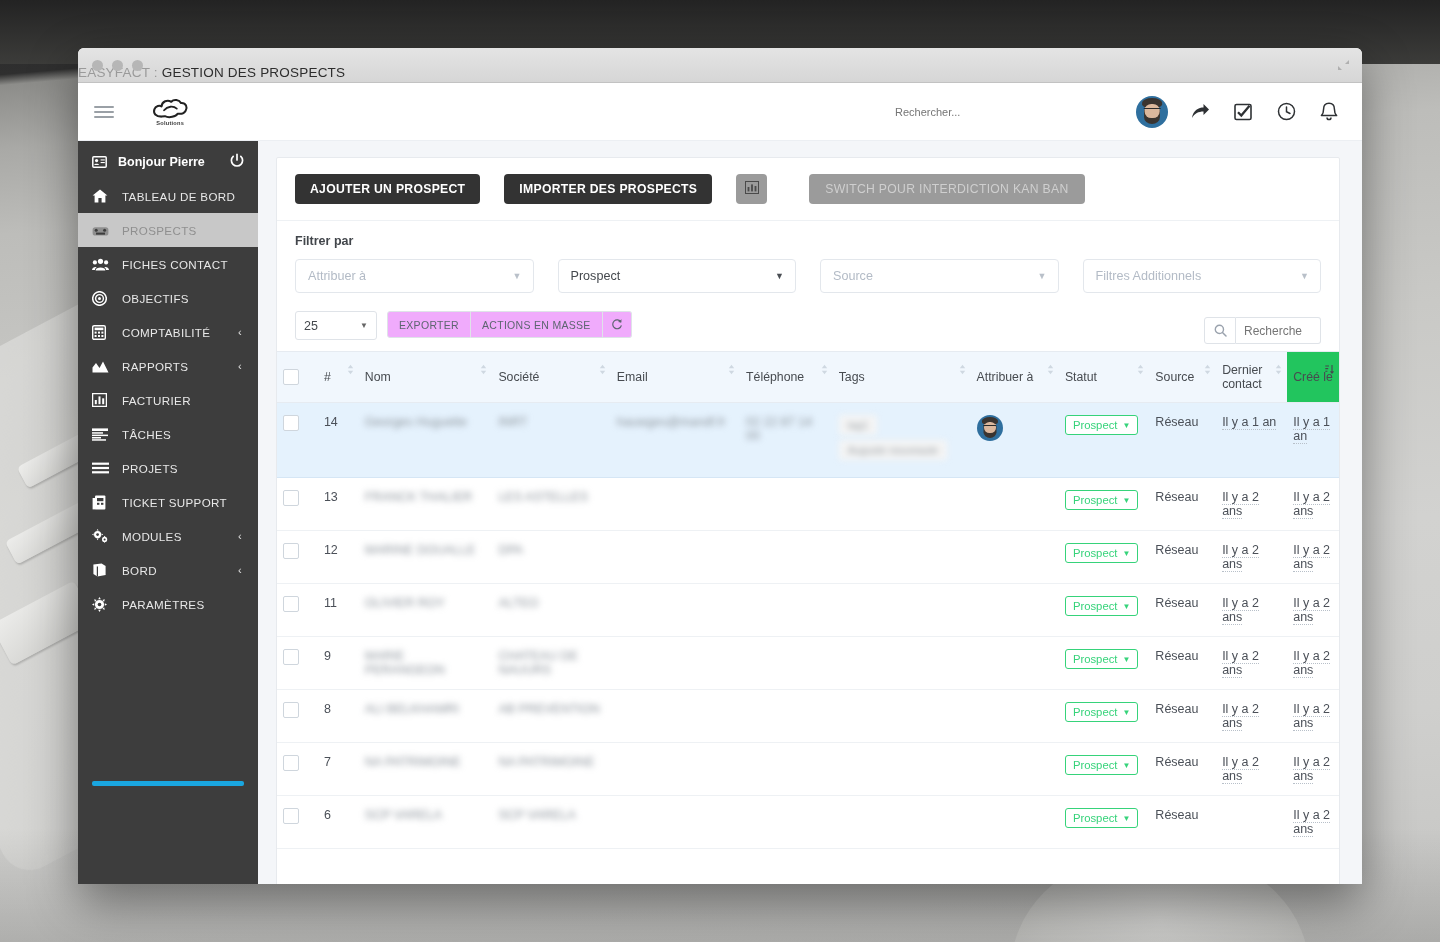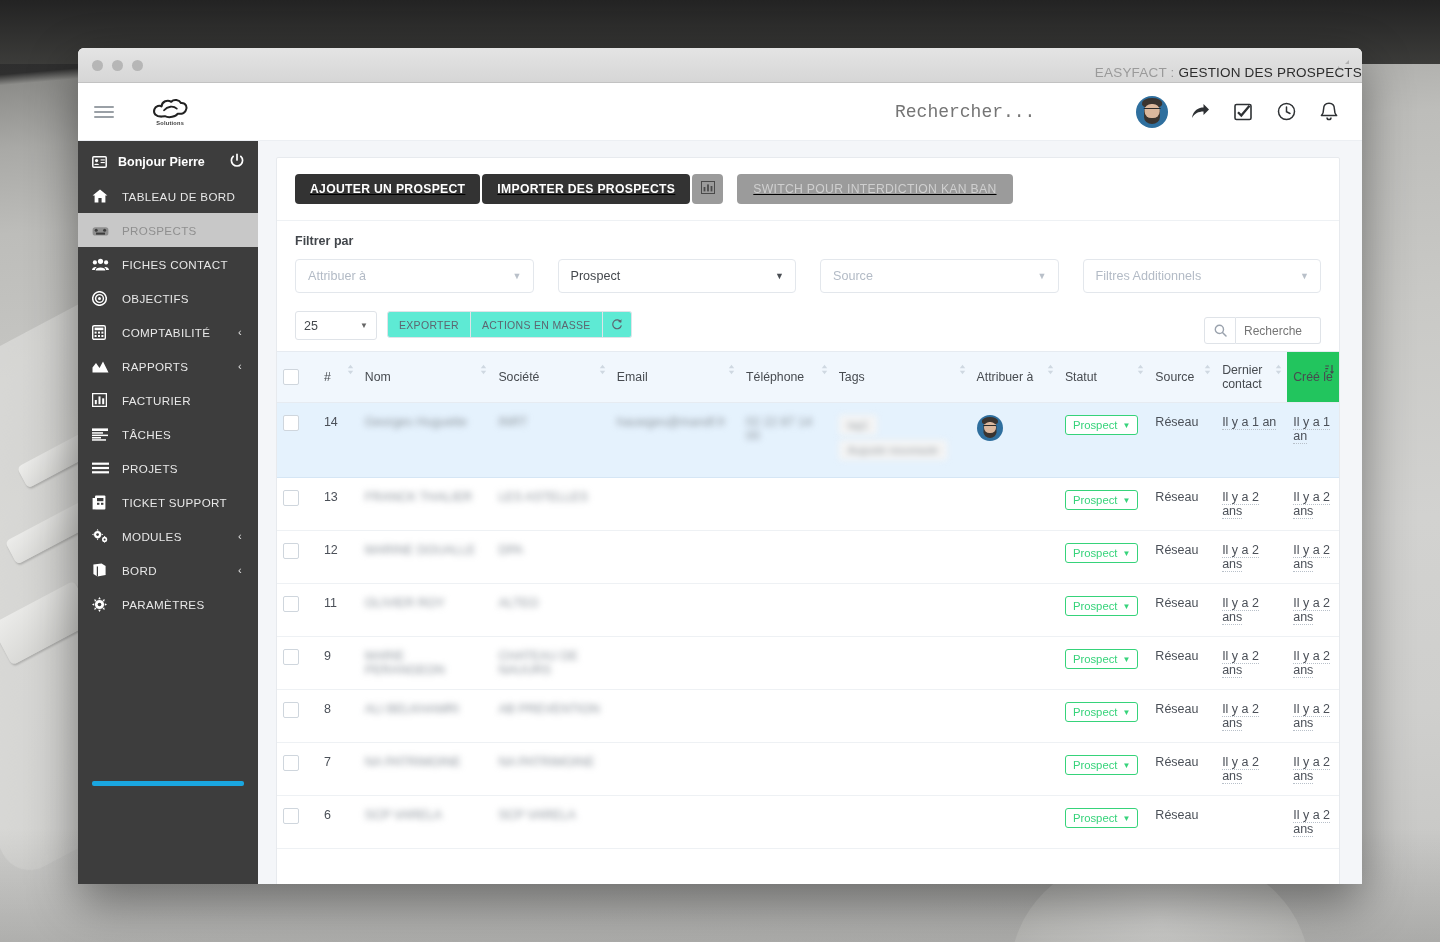--- a/index.html
+++ b/index.html
@@ -32,35 +32,35 @@
 
   
   #window{position:absolute;left:78px;top:48px;width:1284px;height:836px;
     background:#ffffff;border-radius:6px 6px 0 0;
     box-shadow:0 18px 50px rgba(0,0,0,.45);overflow:hidden;}
 
   #titlebar{height:34px;background:linear-gradient(180deg,#e4e4e4,#d6d6d6);
     border-bottom:1px solid #c2c2c2;position:relative;display:flex;align-items:center;}
   .tl-dots{position:absolute;left:14px;top:0;height:34px;display:flex;align-items:center;gap:9px;}
   .tl-dot{width:11px;height:11px;border-radius:50%;background:#b6b6b6;}
-  #title-text{width:100%;text-align:right;font-size:13.5px;color:#2d2d2d;letter-spacing:.2px;margin-top:14px;}
+  #title-text{width:100%;text-align:left;font-size:13.5px;color:#2d2d2d;letter-spacing:.2px;margin-top:14px;}
   #title-text .dim{color:#9a9a9a;}
   #maximize-icon{position:absolute;right:12px;top:11px;width:13px;height:12px;opacity:.45;}
 
   
   #appbar{height:57px;background:#fff;border-bottom:1px solid #eceff3;
     display:flex;align-items:center;position:relative;}
   #hamburger{margin-left:16px;width:20px;display:flex;flex-direction:column;gap:3px;cursor:pointer;}
   #hamburger span{display:block;height:2px;background:#9aa0a6;border-radius:1px;}
   #logo{margin-left:32px;width:48px;display:flex;flex-direction:column;align-items:center;}
   #logo .logotext{font-size:4.5px;font-weight:bold;color:#3a3a3a;letter-spacing:.2px;margin-top:1px;
      transform:scale(1.25);}
   #global-search{position:absolute;left:815px;top:0;height:57px;display:flex;align-items:center;}
-  #global-search input{border:0;outline:0;font-size:18px;color:#9aa2ad;width:230px;
-    background:transparent;font-family:Liberation Mono, monospace;}
+  #global-search input{border:0;outline:0;font-size:11px;color:#9aa2ad;width:230px;
+    background:transparent;font-family:Liberation Sans, sans-serif;}
   #appbar-icons{position:absolute;right:22px;top:0;height:57px;display:flex;align-items:center;gap:21px;}
   .bar-ico{width:22px;height:22px;display:flex;align-items:center;justify-content:center;cursor:pointer;color:#35383c;}
   #topbar-avatar{width:32px;height:32px;border-radius:50%;overflow:hidden;cursor:pointer;
     background:radial-gradient(circle at 50% 34%,#d9b49a 0 26%,#2f6f9e 27% 100%);position:relative;}
   .av-hair{position:absolute;left:50%;top:8%;width:62%;height:30%;transform:translateX(-50%);
     background:#3a3430;border-radius:50% 50% 40% 40%;}
   .av-beard{position:absolute;left:50%;top:44%;width:50%;height:44%;transform:translateX(-50%);
     background:#3a3430;border-radius:0 0 50% 50%;}
   .av-face{position:absolute;left:50%;top:26%;width:46%;height:44%;transform:translateX(-50%);
     background:#dbb79c;border-radius:45%;}
@@ -83,48 +83,48 @@
   .nav-item.active{background:#c8c8c8;color:#8f8f8f;}
   .nav-item.active .ni{color:#8f8f8f;}
   .nav-item .caret{position:absolute;right:16px;font-size:11px;color:#e0e0e0;}
   #sidebar-progress{position:absolute;left:14px;right:14px;top:640px;height:5px;
     background:#1aa6e0;border-radius:2px;}
 
   
   #main{flex:1;padding:16px 22px 0 18px;box-sizing:border-box;overflow:hidden;}
   #card{background:#fff;border:1px solid #e7eaee;border-radius:2px;height:745px;box-sizing:border-box;}
 
-  #actionbar{padding:16px 18px 16px 18px;border-bottom:1px solid #eef1f4;display:flex;align-items:center;gap:2px;text-decoration:underline;}
+  #actionbar{padding:16px 18px 16px 18px;border-bottom:1px solid #eef1f4;display:flex;align-items:center;gap:24px;}
   .btn-dark{background:#333333;color:#fff;border:0;border-radius:4px;padding:0 15px;height:30px;
     font-size:12.2px;letter-spacing:.3px;cursor:pointer;font-family:inherit;font-weight:bold;}
   .btn-gray-sq{background:#9b9b9b;border:0;border-radius:4px;width:31px;height:30px;cursor:pointer;
     display:flex;align-items:center;justify-content:center;color:#4a4a4a;}
   .btn-gray{background:#9b9b9b;color:#cfcfcf;border:0;border-radius:4px;padding:0 16px;height:30px;
-    font-size:12.2px;letter-spacing:.3px;cursor:pointer;font-family:inherit;margin-left:12px;}
+    font-size:12.2px;letter-spacing:.3px;cursor:pointer;font-family:inherit;margin-left:18px;}
 
   #filterzone{padding:13px 18px 18px 18px;}
   #filter-label{font-size:12.5px;color:#42464b;font-weight:bold;margin-bottom:11px;}
   #filter-row{display:flex;gap:24px;}
   .select{height:32px;border:1px solid #e3e7ec;border-radius:4px;background:#fff;
     display:flex;align-items:center;padding:0 12px;font-size:12.6px;position:relative;cursor:pointer;}
   .select .val{color:#b3bbc6;}
   .select.filled .val{color:#44484d;}
   .select .arrow{position:absolute;right:11px;color:#b9c0c9;font-size:9px;}
   .select.filled .arrow{color:#4a4e53;}
   #sel-attribuer{width:236px;}
   #sel-prospect{width:236px;}
   #sel-source{width:236px;}
   #sel-filtres{width:236px;}
 
   #tabletools{padding:0 18px;display:flex;align-items:flex-start;position:relative;height:40px;}
   #lengthsel{width:64px;height:27px;border:1px solid #dfe3e8;border-radius:3px;display:flex;
     align-items:center;justify-content:space-between;padding:0 8px;font-size:12.5px;color:#44484d;cursor:pointer;}
   #lengthsel .arrow{font-size:8px;color:#666;}
   .grp{display:flex;margin-left:10px;}
-  .grp .gbtn{height:27px;border:1px solid #dfe3e8;border-left-width:0;background:#5eead4;
+  .grp .gbtn{height:27px;border:1px solid #dfe3e8;border-left-width:0;background:#f0abfc;
     font-size:10.5px;color:#5d6570;letter-spacing:.3px;padding:0 11px;cursor:pointer;
     display:flex;align-items:center;font-family:inherit;}
   .grp .gbtn:first-child{border-left-width:1px;border-radius:3px 0 0 3px;}
   .grp .gbtn:last-child{border-radius:0 3px 3px 0;padding:0 8px;}
   #searchbox{position:absolute;right:18px;top:6px;display:flex;height:27px;}
   #searchbox .sicon{width:30px;border:1px solid #dfe3e8;border-radius:3px 0 0 3px;
     display:flex;align-items:center;justify-content:center;color:#9aa2ad;background:#fff;}
   #searchbox input{width:68px;border:1px solid #dfe3e8;border-left:0;border-radius:0 3px 3px 0;
     outline:0;font-size:12px;color:#9aa2ad;padding:0 8px;font-family:inherit;background:#fff;}
 

